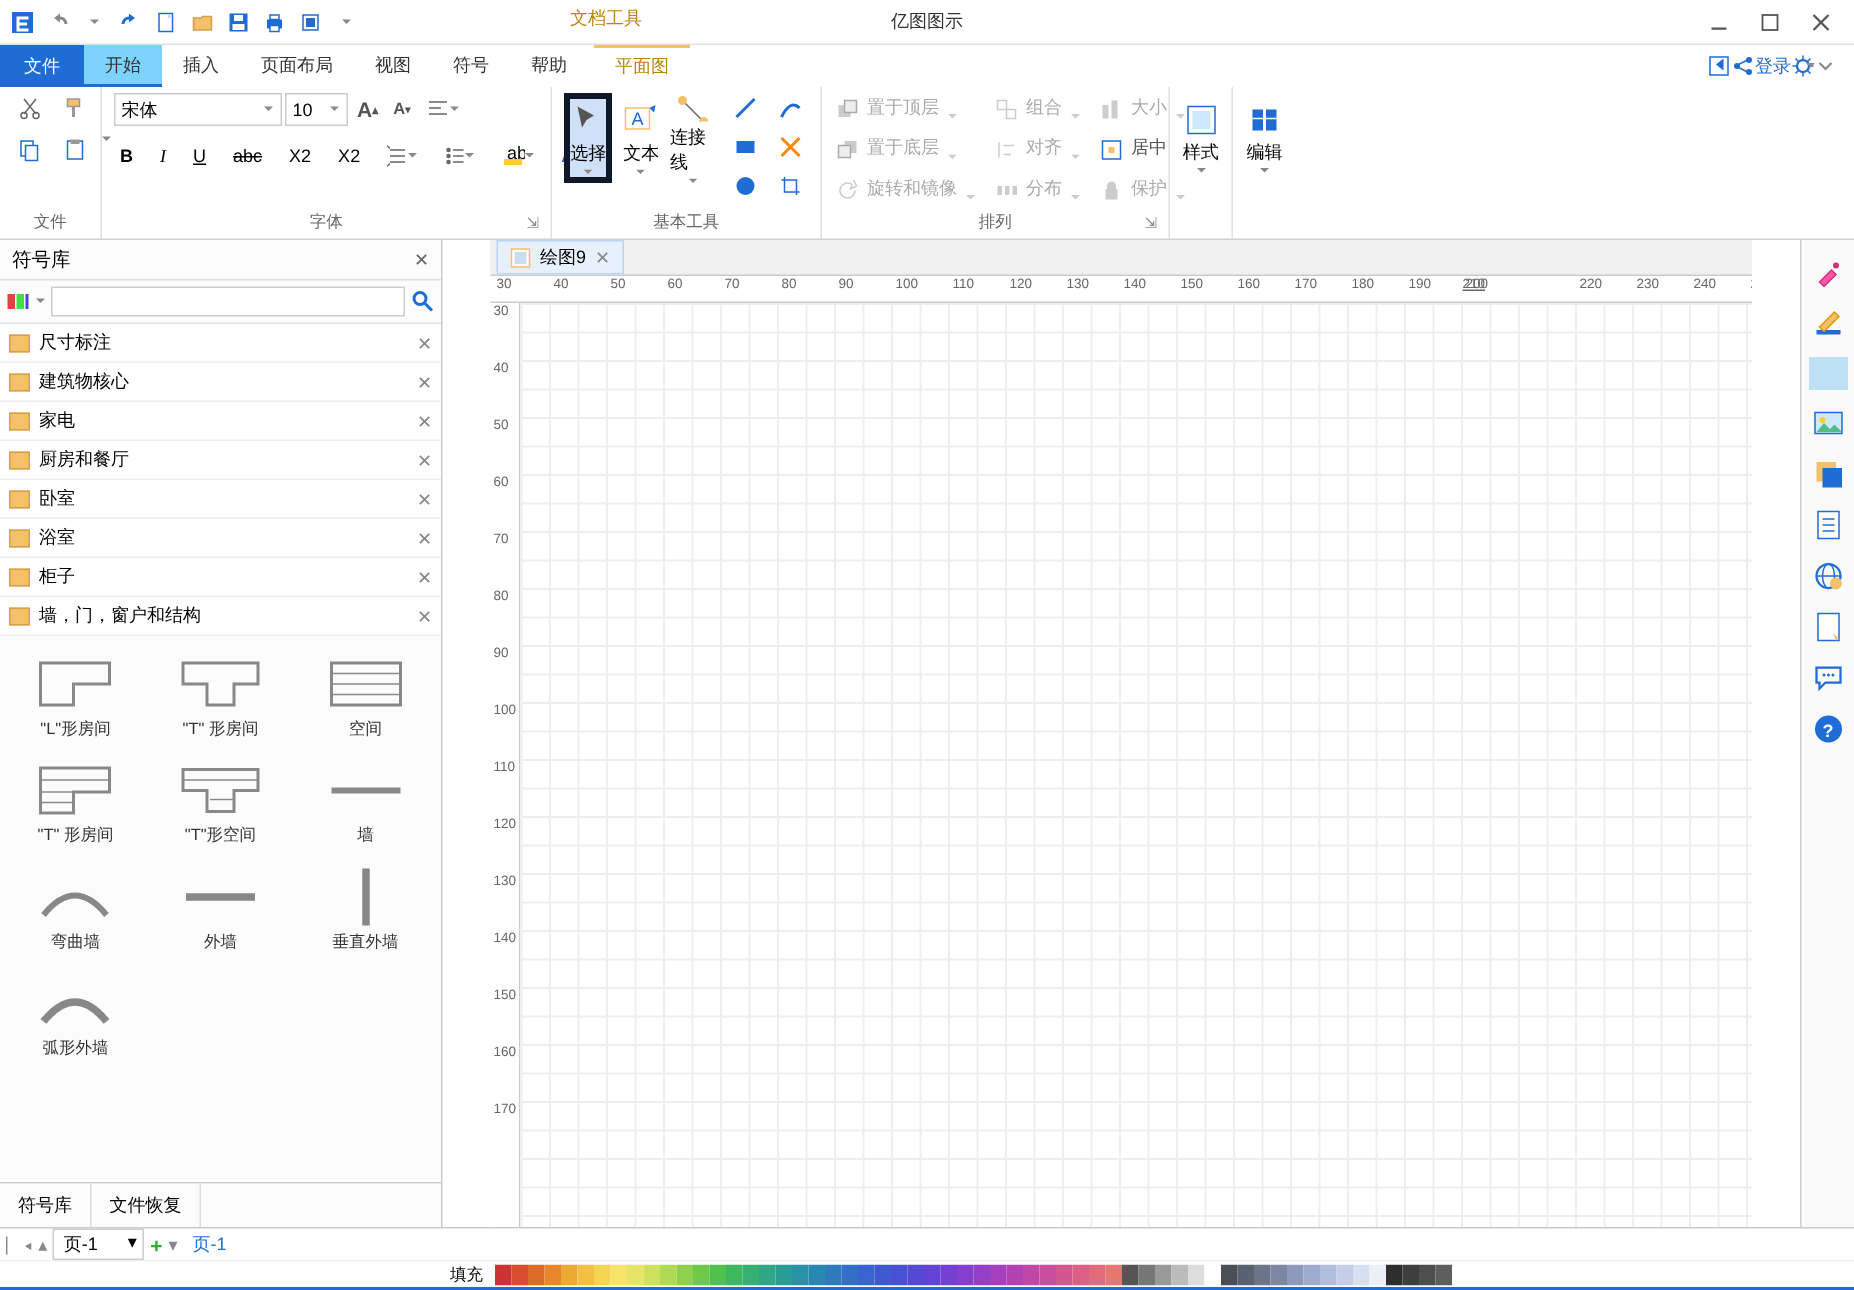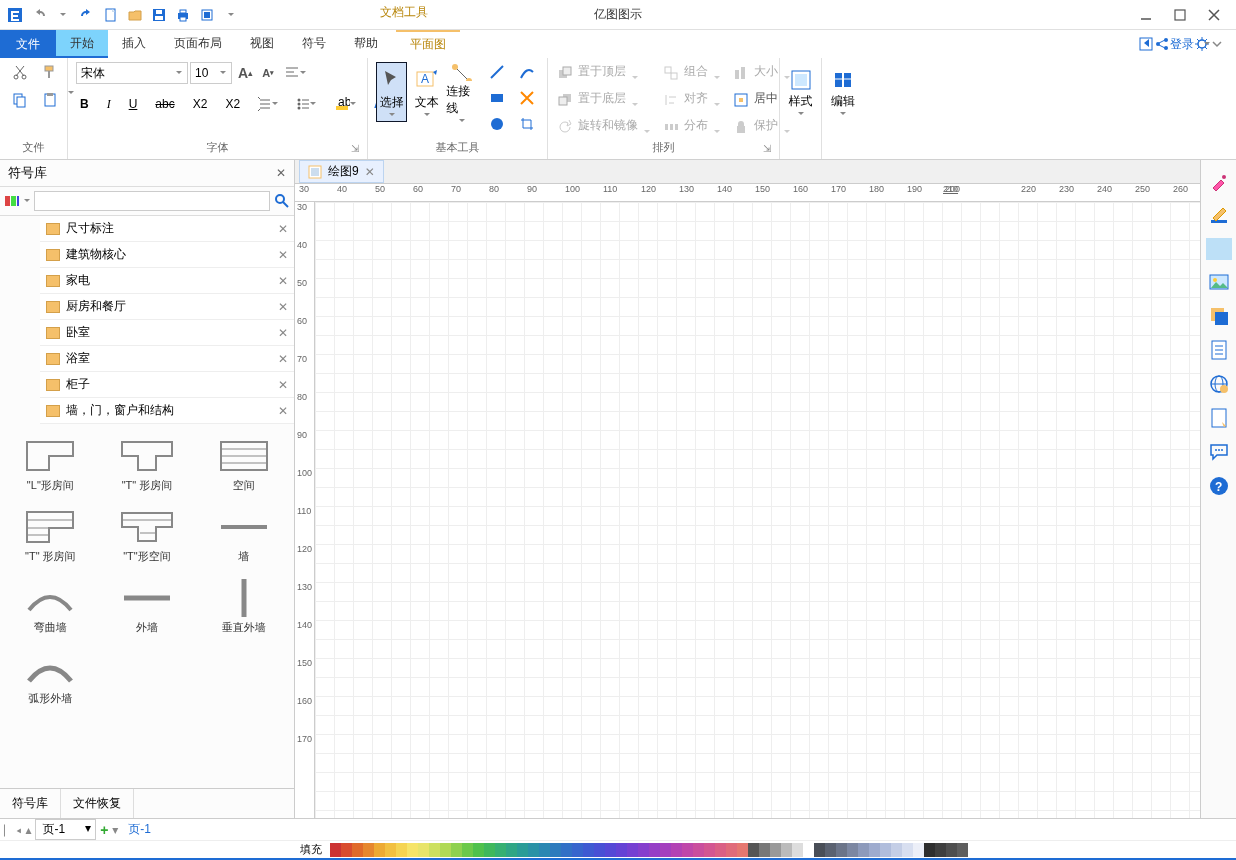--- a/index.html
+++ b/index.html
@@ -18,32 +18,32 @@
 .menu-plan { color:#b8860b; }
 .menu-right { margin-left:auto; display:flex; align-items:center; gap:0; padding-right:12px; color:#1e6cd4; }
 .menu-right span { cursor:pointer; }
 .ribbon { height:102px; background:#fff; border-bottom:1px solid #d0d0d0; display:flex; }
 .ribbon-group { border-right:1px solid #e0e0e0; padding:4px 8px 2px 8px; display:flex; flex-direction:column; position:relative; }
 .ribbon-group-label { text-align:center; color:#666; font-size:11px; margin-top:auto; padding-bottom:2px; }
 .ribbon-body { flex:1; display:flex; align-items:flex-start; gap:4px; }
 .rb-col { display:flex; flex-direction:column; gap:4px; }
 .rb-btn { padding:2px 4px; cursor:pointer; display:flex; align-items:center; justify-content:center; }
 .rb-big { width:40px; height:60px; display:flex; flex-direction:column; align-items:center; justify-content:center; gap:2px; font-size:11px; }
-.rb-big.sel { background:#cfe0f7; border:1px solid #0f172a;align-items:center; }
+.rb-big.sel { background:#cfe0f7; border:4px solid #0f172a;align-items:center; }
 .font-row { display:flex; gap:2px; align-items:center; margin-bottom:4px; }
 .font-sel { border:1px solid #ccc; height:22px; width:112px; padding:0 4px; display:flex; align-items:center; justify-content:space-between; background:#fff; }
 .size-sel { border:1px solid #ccc; height:22px; width:42px; padding:0 4px; display:flex; align-items:center; justify-content:space-between; background:#fff; }
 .font-row2 { display:flex; gap:10px; align-items:center; }
 .dialog-launcher { position:absolute; right:4px; bottom:4px; width:12px; height:12px; font-size:10px; color:#888; cursor:pointer; }
-.main { display:flex; height:calc(860px - 30px - 28px - 102px - 22px - 20px); }
+.main { display:flex; height:calc(860px - 30px - 28px - 102px - 22px - 20px);gap:32px; }
 .left-panel { width:295px; border-right:1px solid #ccc; display:flex; flex-direction:column; background:#fcfcfc; }
 .panel-header { display:flex; align-items:center; justify-content:space-between; padding:4px 8px; border-bottom:1px solid #ddd; }
 .panel-search { display:flex; align-items:center; padding:4px; gap:4px; border-bottom:1px solid #ddd; }
 .search-input { flex:1; border:1px solid #ccc; height:20px; padding:0 4px; }
-.cat-list { display:flex; flex-direction:column;padding-left:40px; }
+.cat-list { display:flex; flex-direction:column; }
 .cat-item { display:flex; align-items:center; padding:4px 6px; border-bottom:1px solid #eee; cursor:pointer; background:#fff; }
 .cat-icon { width:14px; height:12px; background:#f5c06a; border:1px solid #d4a04a; margin-right:6px; }
 .cat-close { margin-left:auto; color:#888; }
 .shapes-area { flex:1; overflow-y:auto; padding:8px 4px; position:relative; }
 .shapes-grid { display:grid; grid-template-columns:repeat(3, 1fr); gap:4px; }
 .shape-cell { display:flex; flex-direction:column; align-items:center; gap:4px; padding:6px 2px; cursor:pointer; }
 .shape-cell.sel { background:#b8cce8; }
 .shape-preview { width:56px; height:36px; display:flex; align-items:center; justify-content:center; }
 .shape-label { font-size:11px; color:#333; text-align:center; }
 .panel-tabs { display:flex; border-top:1px solid #ccc; }

